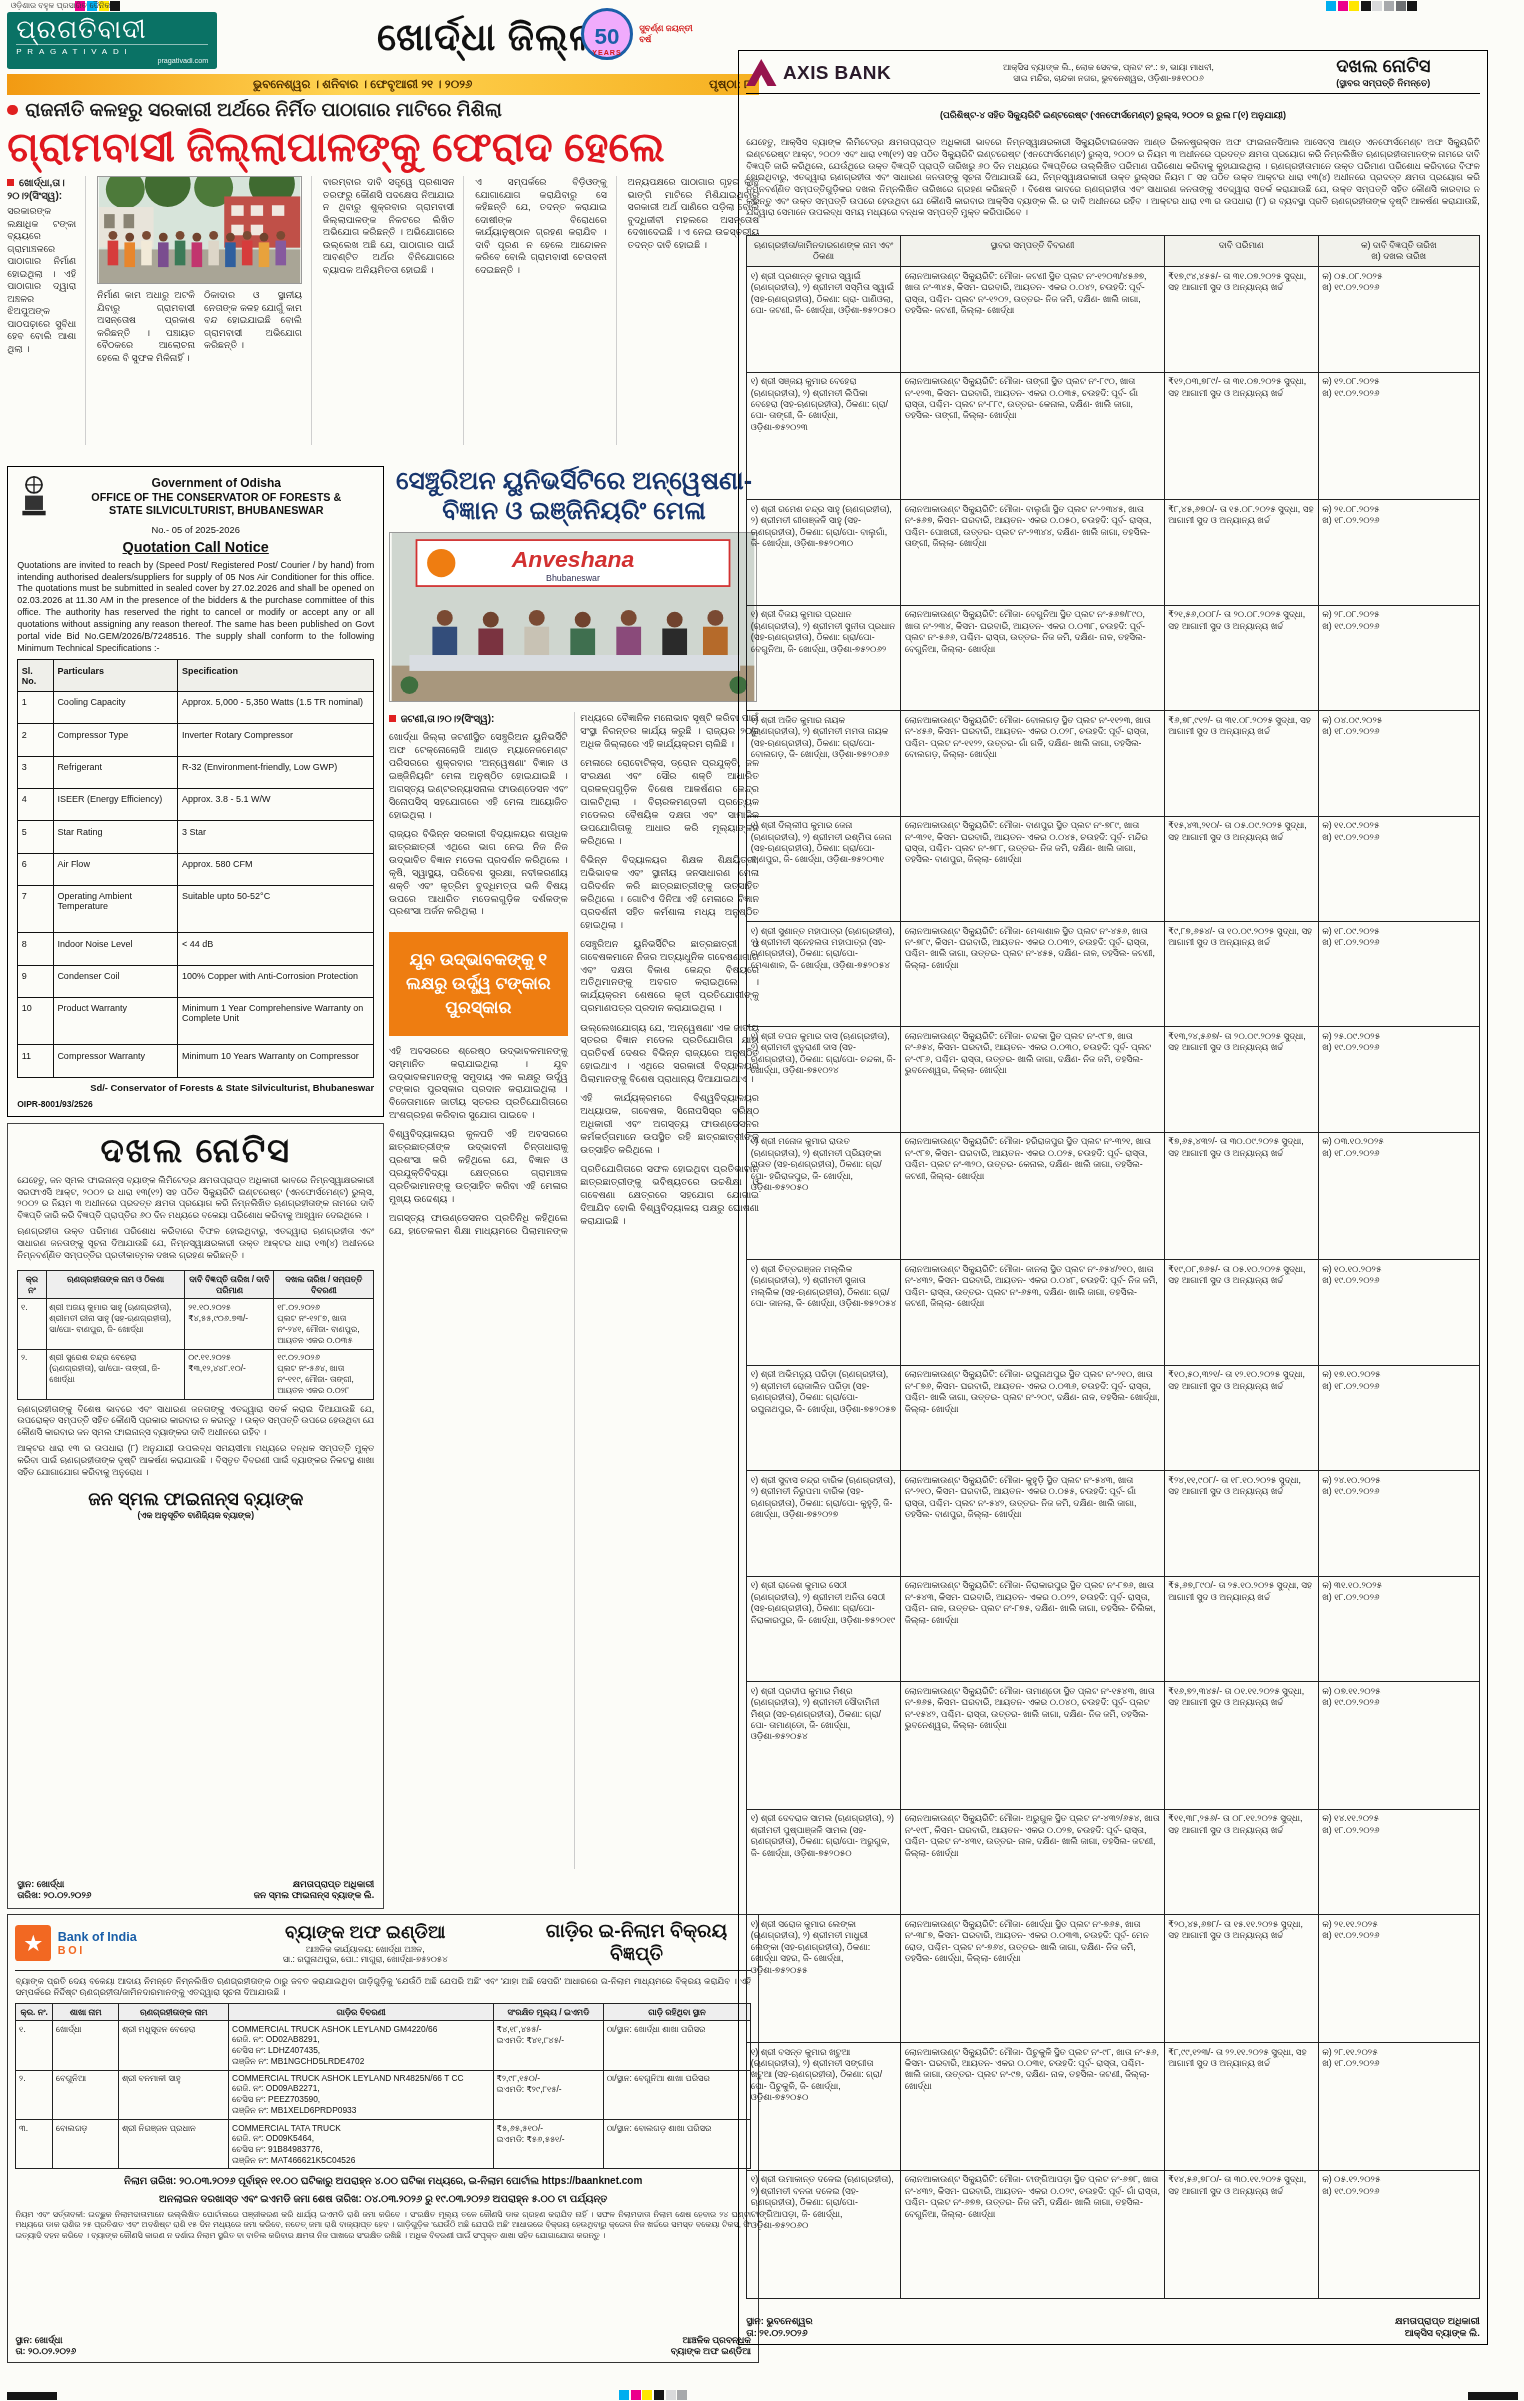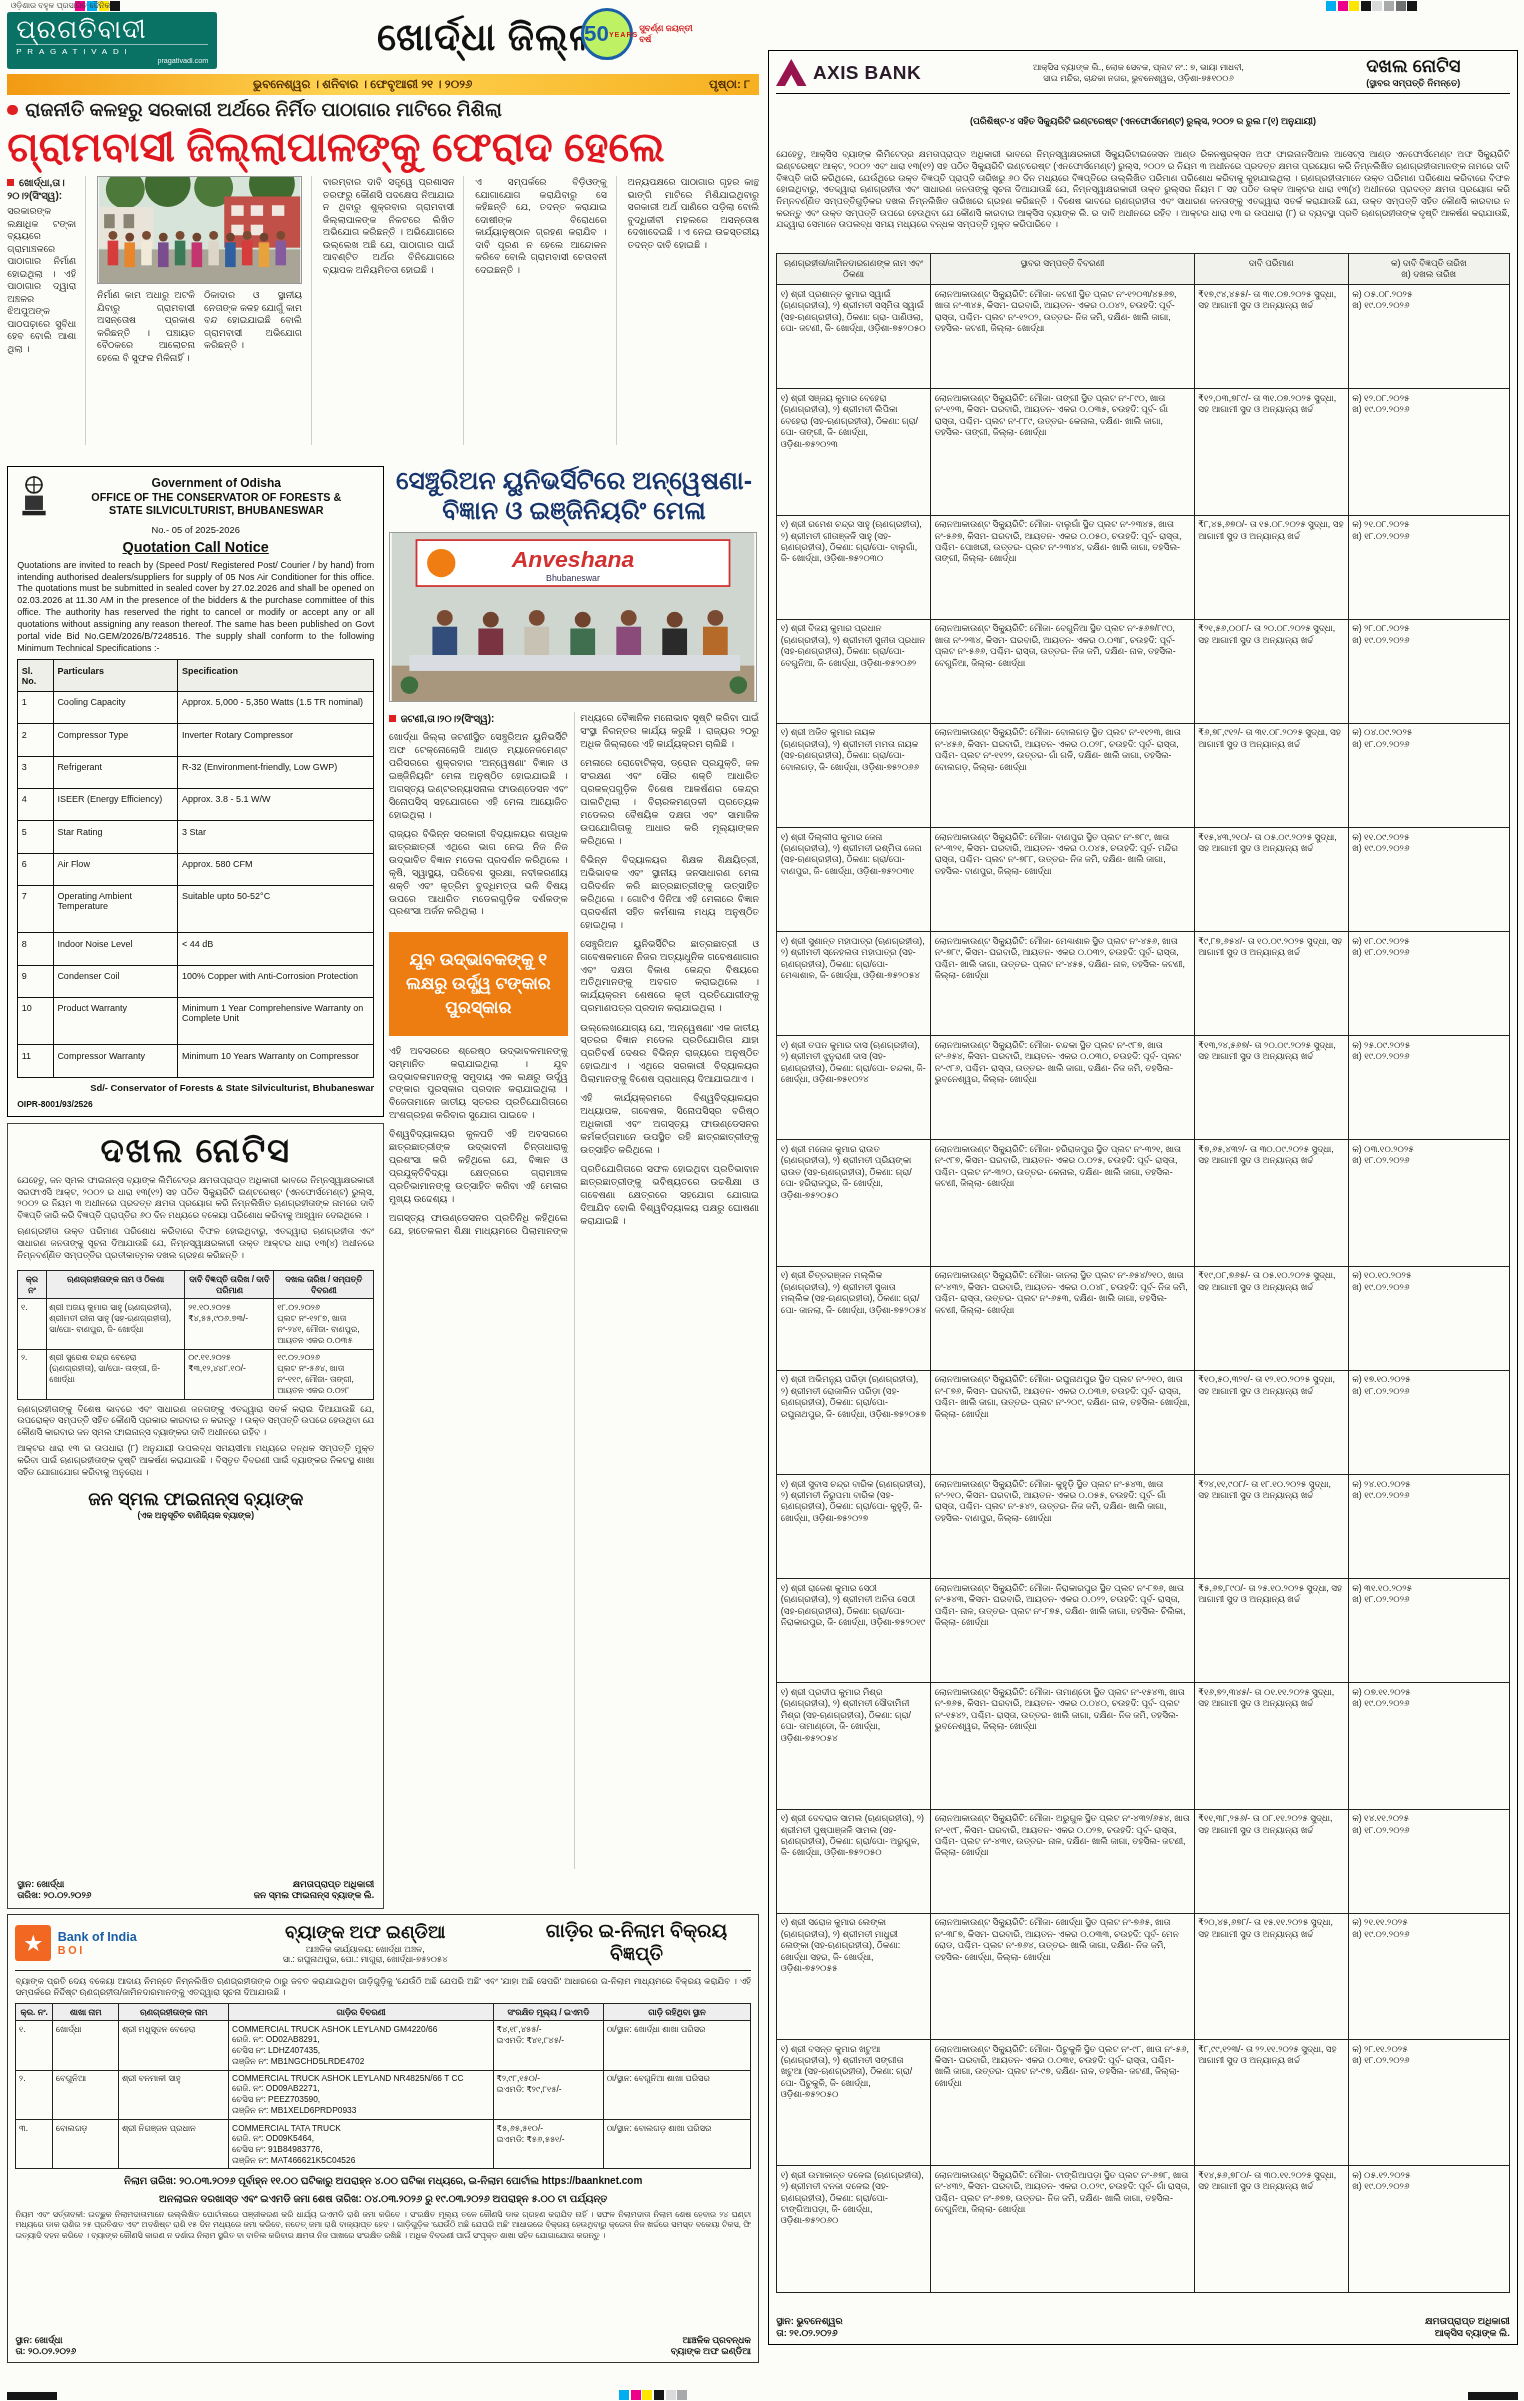--- a/index.html
+++ b/index.html
@@ -11,21 +11,21 @@
 .c-g1{background:#d9dadb}.c-g2{background:#a7a9ab}.c-g3{background:#6e7072}
 .barmark{position:absolute;height:8px;background:#161616}
 
 .tagline{position:absolute;left:10.8px;top:0.9px;font-size:8px;color:#333}
 .logo-box{position:absolute;left:7.2px;top:11.7px;width:210px;height:57px;background:#0a7265;color:#fff;padding:4.5px 9px;border-radius:2.7px}
 .logo-odia{font-size:26px;font-weight:400;letter-spacing:0.9px;line-height:1.05}
 .logo-en{font-size:8px;letter-spacing:5.8px;border-top:0.9px solid rgba(255,255,255,.55);padding-top:1.8px;margin-top:0.9px}
 .logo-web{font-size:7.2px;text-align:right;opacity:.92}
 .edition{position:absolute;left:377px;top:16px;font-size:38px;font-weight:900;letter-spacing:0.9px}
 .anniv{position:absolute;left:581px;top:8px;display:flex;align-items:center;gap:6.3px}
-.anniv-circle{width:52px;height:52px;border:3.6px solid #1b5fa8;border-radius:50%;display:flex;flex-direction:row;align-items:center;justify-content:flex-start;background:#bef264}
+.anniv-circle{width:52px;height:52px;border:3.6px solid #1b5fa8;border-radius:50%;display:flex;flex-direction:column;align-items:center;justify-content:flex-end;background:#f0abfc}
 .anniv-num{font-size:22.4px;font-weight:900;color:#1b5fa8;line-height:1}
 .anniv-years{font-size:7.2px;font-weight:bold;color:#d21c1c;letter-spacing:0.9px}
 .anniv-label{font-size:8.5px;font-weight:bold;color:#d21c1c;width:54px;line-height:1.25}
 .datebar{position:absolute;left:7.2px;top:74px;width:752px;height:20.6px;background:linear-gradient(90deg,#f29a12,#ffd452 45%,#f6b021);display:flex;align-items:center;padding:0 9px;font-size:11.7px;font-weight:bold;color:#4a2c00}
 .datebar .dl{margin:0 auto}
 
 .lead{position:absolute;left:7.2px;top:99px;width:752px;height:362px;overflow:hidden}
 .kicker{display:flex;align-items:center;gap:7.2px;font-size:19px;font-weight:800;color:#1c1c1c}
 .kicker .dot{width:10.8px;height:10.8px;border-radius:50%;background:#e02020;flex:0 0 auto}
 .lead-headline{font-size:41px;font-weight:900;color:#e0171f;line-height:1.08;margin-top:3.6px}
@@ -87,21 +87,21 @@
 .boi-right{width:229px;text-align:center;font-size:19px;font-weight:700;line-height:1.2}
 .boi-intro{font-size:8.6px;text-align:justify;line-height:1.3}
 .boi-table{width:100%;border-collapse:collapse;table-layout:fixed;font-size:8.4px}
 .boi-table th,.boi-table td{border:0.9px solid #222;padding:2.7px;vertical-align:top;white-space:pre-line}
 .boi-table th{font-weight:800;background:#eee;text-align:center}
 .boi-auction{font-size:10px;font-weight:800;text-align:center;line-height:1.35}
 .boi-terms{font-size:8px;text-align:justify;line-height:1.3}
 .boi-foot{display:flex;justify-content:space-between;align-items:flex-end;font-size:9px;font-weight:bold;white-space:pre-line;margin-top:auto}
 .boi-foot .r{text-align:right}
 
-.axis{position:absolute;left:768px;top:50px;width:750px;height:2295px;border:1.8px solid #000;padding:5.4px 7.2px;display:flex;flex-direction:column;gap:22px;overflow:hidden}
+.axis{position:absolute;left:738px;top:50px;width:750px;height:2295px;border:1.8px solid #000;padding:5.4px 7.2px;display:flex;flex-direction:column;gap:16px;overflow:hidden}
 .axis-head{display:flex;gap:9px;align-items:center;border-bottom:1.3px solid #000;padding-bottom:4.5px}
 .axis-logo{display:flex;align-items:center;gap:6.3px;width:184px}
 .axis-logo-text{font-size:19px;font-weight:900;color:#2b1b2b;letter-spacing:0.4px}
 .axis-addr{flex:1;font-size:8.5px;text-align:center;white-space:pre-line;line-height:1.3}
 .axis-title-box{width:193px;text-align:center;line-height:1.2}
 .axis-title{font-size:18px;font-weight:900}
 .axis-sub{font-size:9px;font-weight:bold}
 .axis-intro-head{font-size:9px;font-weight:800;text-align:center}
 .axis-intro{font-size:8.8px;text-align:justify;line-height:1.33}
 .axis-table-wrap{flex:1;overflow:hidden}

